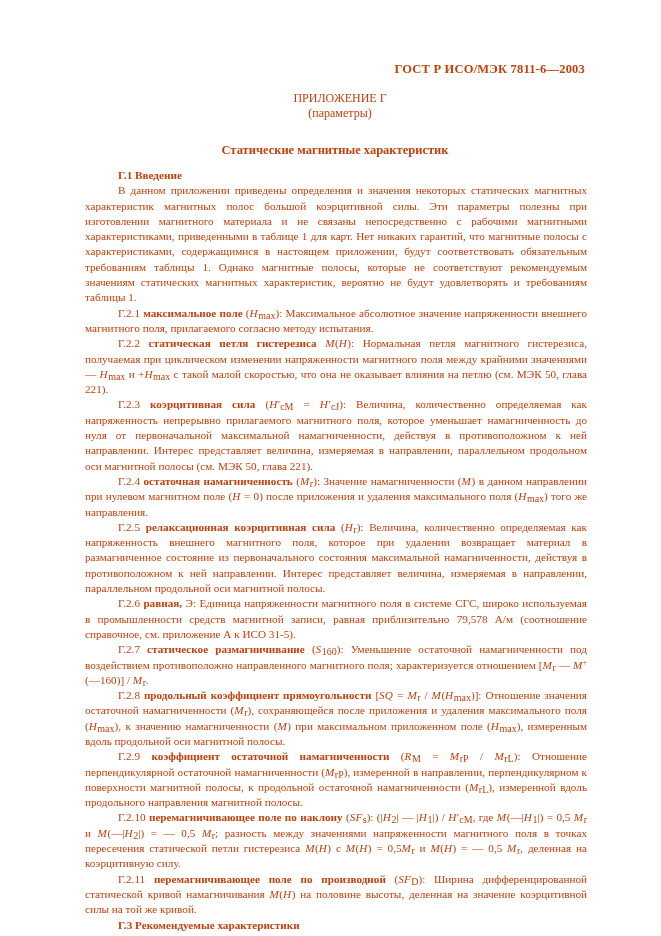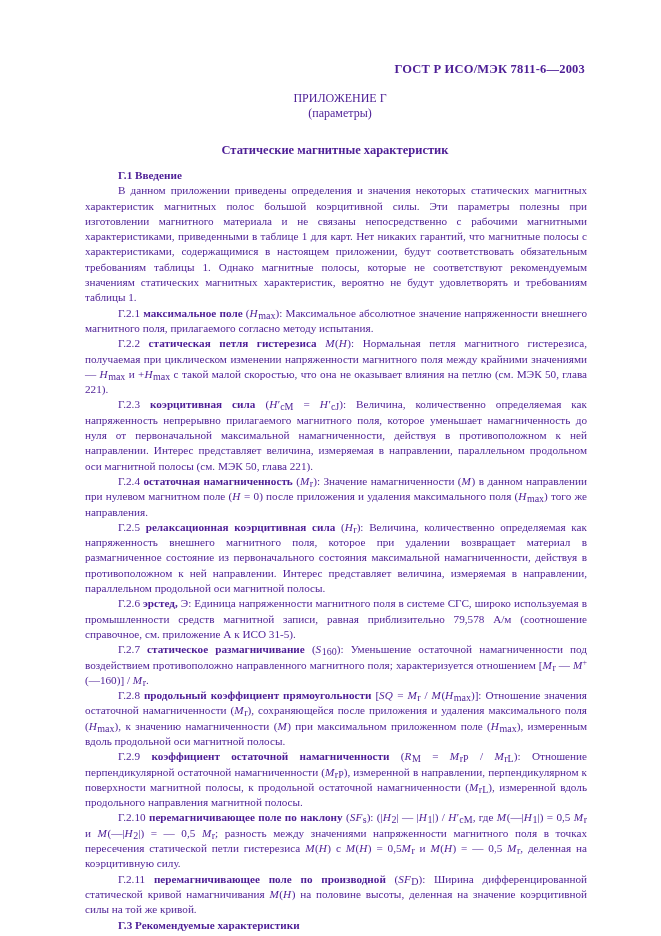--- a/index.html
+++ b/index.html
@@ -2,21 +2,21 @@
 <html lang="ru"><head>
 <meta charset="utf-8">
 <style>
   html, body { margin: 0; padding: 0; background: #ffffff; }
   .page {
     position: relative;
     width: 661px;
     height: 936px;
     background: #ffffff;
     font-family: "Liberation Serif", "DejaVu Serif", serif;
-    color: #4c1d95;
+    color: #c2410c;
     overflow: hidden;
   }
   .doc-header {
     position: absolute;
     top: 62px; left: 85px; width: 500px;
     text-align: right;
     font-weight: bold;
     font-size: 12.5px;
     letter-spacing: 0.2px;
     white-space: nowrap;
@@ -72,21 +72,21 @@
 
   <div class="body-text" id="body-content">
 
     <p class="heading"><b>Г.1 Введение</b></p>
       <p class="para">В данном приложении приведены определения и значения некоторых статических магнитных характеристик магнитных полос большой коэрцитивной силы. Эти параметры полезны при изготовлении магнитного материала и не связаны непосредственно с рабочими магнитными характеристиками, приведенными в таблице 1 для карт. Нет никаких гарантий, что магнитные полосы с характеристиками, содержащимися в настоящем приложении, будут соответствовать обязательным требованиям таблицы 1. Однако магнитные полосы, которые не соответствуют рекомендуемым значениям статических магнитных характеристик, вероятно не будут удовлетворять и требованиям таблицы 1.</p>
       <p class="para">Г.2.1 <b>максимальное поле</b> (<i>H</i><sub>max</sub>): Максимальное абсолютное значение напряженности внешнего магнитного поля, прилагаемого согласно методу испытания.</p>
       <p class="para">Г.2.2 <b>статическая петля гистерезиса</b> <i>M</i>(<i>H</i>): Нормальная петля магнитного гистерезиса, получаемая при циклическом изменении напряженности магнитного поля между крайними значениями — <i>H</i><sub>max</sub> и +<i>H</i><sub>max</sub> с такой малой скоростью, что она не оказывает влияния на петлю (см. МЭК 50, глава 221).</p>
       <p class="para">Г.2.3 <b>коэрцитивная сила</b> (<i>H</i>′<sub>cM</sub> = <i>H</i>′<sub>cJ</sub>): Величина, количественно определяемая как напряженность непрерывно прилагаемого магнитного поля, которое уменьшает намагниченность до нуля от первоначальной максимальной намагниченности, действуя в противоположном к ней направлении. Интерес представляет величина, измеряемая в направлении, параллельном продольном оси магнитной полосы (см. МЭК 50, глава 221).</p>
       <p class="para">Г.2.4 <b>остаточная намагниченность</b> (<i>M</i><sub>r</sub>): Значение намагниченности (<i>M</i>) в данном направлении при нулевом магнитном поле (<i>H</i> = 0) после приложения и удаления максимального поля (<i>H</i><sub>max</sub>) того же направления.</p>
       <p class="para">Г.2.5 <b>релаксационная коэрцитивная сила</b> (<i>H</i><sub>r</sub>): Величина, количественно определяемая как напряженность внешнего магнитного поля, которое при удалении возвращает материал в размагниченное состояние из первоначального состояния максимальной намагниченности, действуя в противоположном к ней направлении. Интерес представляет величина, измеряемая в направлении, параллельном продольной оси магнитной полосы.</p>
-      <p class="para">Г.2.6 <b>эрстед,</b> Э: Единица напряженности магнитного поля в системе СГС, широко используемая в промышленности средств магнитной записи, равная приблизительно 79,578 А/м (соотношение справочное, см. приложение А к ИСО 31-5).</p>
+      <p class="para">Г.2.6 <b>равная,</b> Э: Единица напряженности магнитного поля в системе СГС, широко используемая в промышленности средств магнитной записи, равная приблизительно 79,578 А/м (соотношение справочное, см. приложение А к ИСО 31-5).</p>
       <p class="para">Г.2.7 <b>статическое размагничивание</b> (<i>S</i><sub>160</sub>): Уменьшение остаточной намагниченности под воздействием противоположно направленного магнитного поля; характеризуется отношением [<i>M</i><sub>r</sub> — <i>M</i><sup>+</sup> (—160)] / <i>M</i><sub>r</sub>.</p>
       <p class="para">Г.2.8 <b>продольный коэффициент прямоугольности</b> [<i>SQ</i> = <i>M</i><sub>r</sub> / <i>M</i>(<i>H</i><sub>max</sub>)]: Отношение значения остаточной намагниченности (<i>M</i><sub>r</sub>), сохраняющейся после приложения и удаления максимального поля (<i>H</i><sub>max</sub>), к значению намагниченности (<i>M</i>) при максимальном приложенном поле (<i>H</i><sub>max</sub>), измеренным вдоль продольной оси магнитной полосы.</p>
       <p class="para">Г.2.9 <b>коэффициент остаточной намагниченности</b> (<i>R</i><sub>M</sub> = <i>M</i><sub>rP</sub> / <i>M</i><sub>rL</sub>): Отношение перпендикулярной остаточной намагниченности (<i>M</i><sub>rP</sub>), измеренной в направлении, перпендикулярном к поверхности магнитной полосы, к продольной остаточной намагниченности (<i>M</i><sub>rL</sub>), измеренной вдоль продольного направления магнитной полосы.</p>
       <p class="para">Г.2.10 <b>перемагничивающее поле по наклону</b> (<i>SF</i><sub>s</sub>): (|<i>H</i><sub>2</sub>| — |<i>H</i><sub>1</sub>|) / <i>H</i>′<sub>cM</sub>, где <i>M</i>(—|<i>H</i><sub>1</sub>|) = 0,5 <i>M</i><sub>r</sub> и <i>M</i>(—|<i>H</i><sub>2</sub>|) = — 0,5 <i>M</i><sub>r</sub>; разность между значениями напряженности магнитного поля в точках пересечения статической петли гистерезиса <i>M</i>(<i>H</i>) с <i>M</i>(<i>H</i>) = 0,5<i>M</i><sub>r</sub> и <i>M</i>(<i>H</i>) = — 0,5 <i>M</i><sub>r</sub>, деленная на коэрцитивную силу.</p>
       <p class="para">Г.2.11 <b>перемагничивающее поле по производной</b> (<i>SF</i><sub>D</sub>): Ширина дифференцированной статической кривой намагничивания <i>M</i>(<i>H</i>) на половине высоты, деленная на значение коэрцитивной силы на той же кривой.</p>
       <p class="heading"><b>Г.3 Рекомендуемые характеристики</b></p>
   </div>
 </div>
 
 </body></html>

